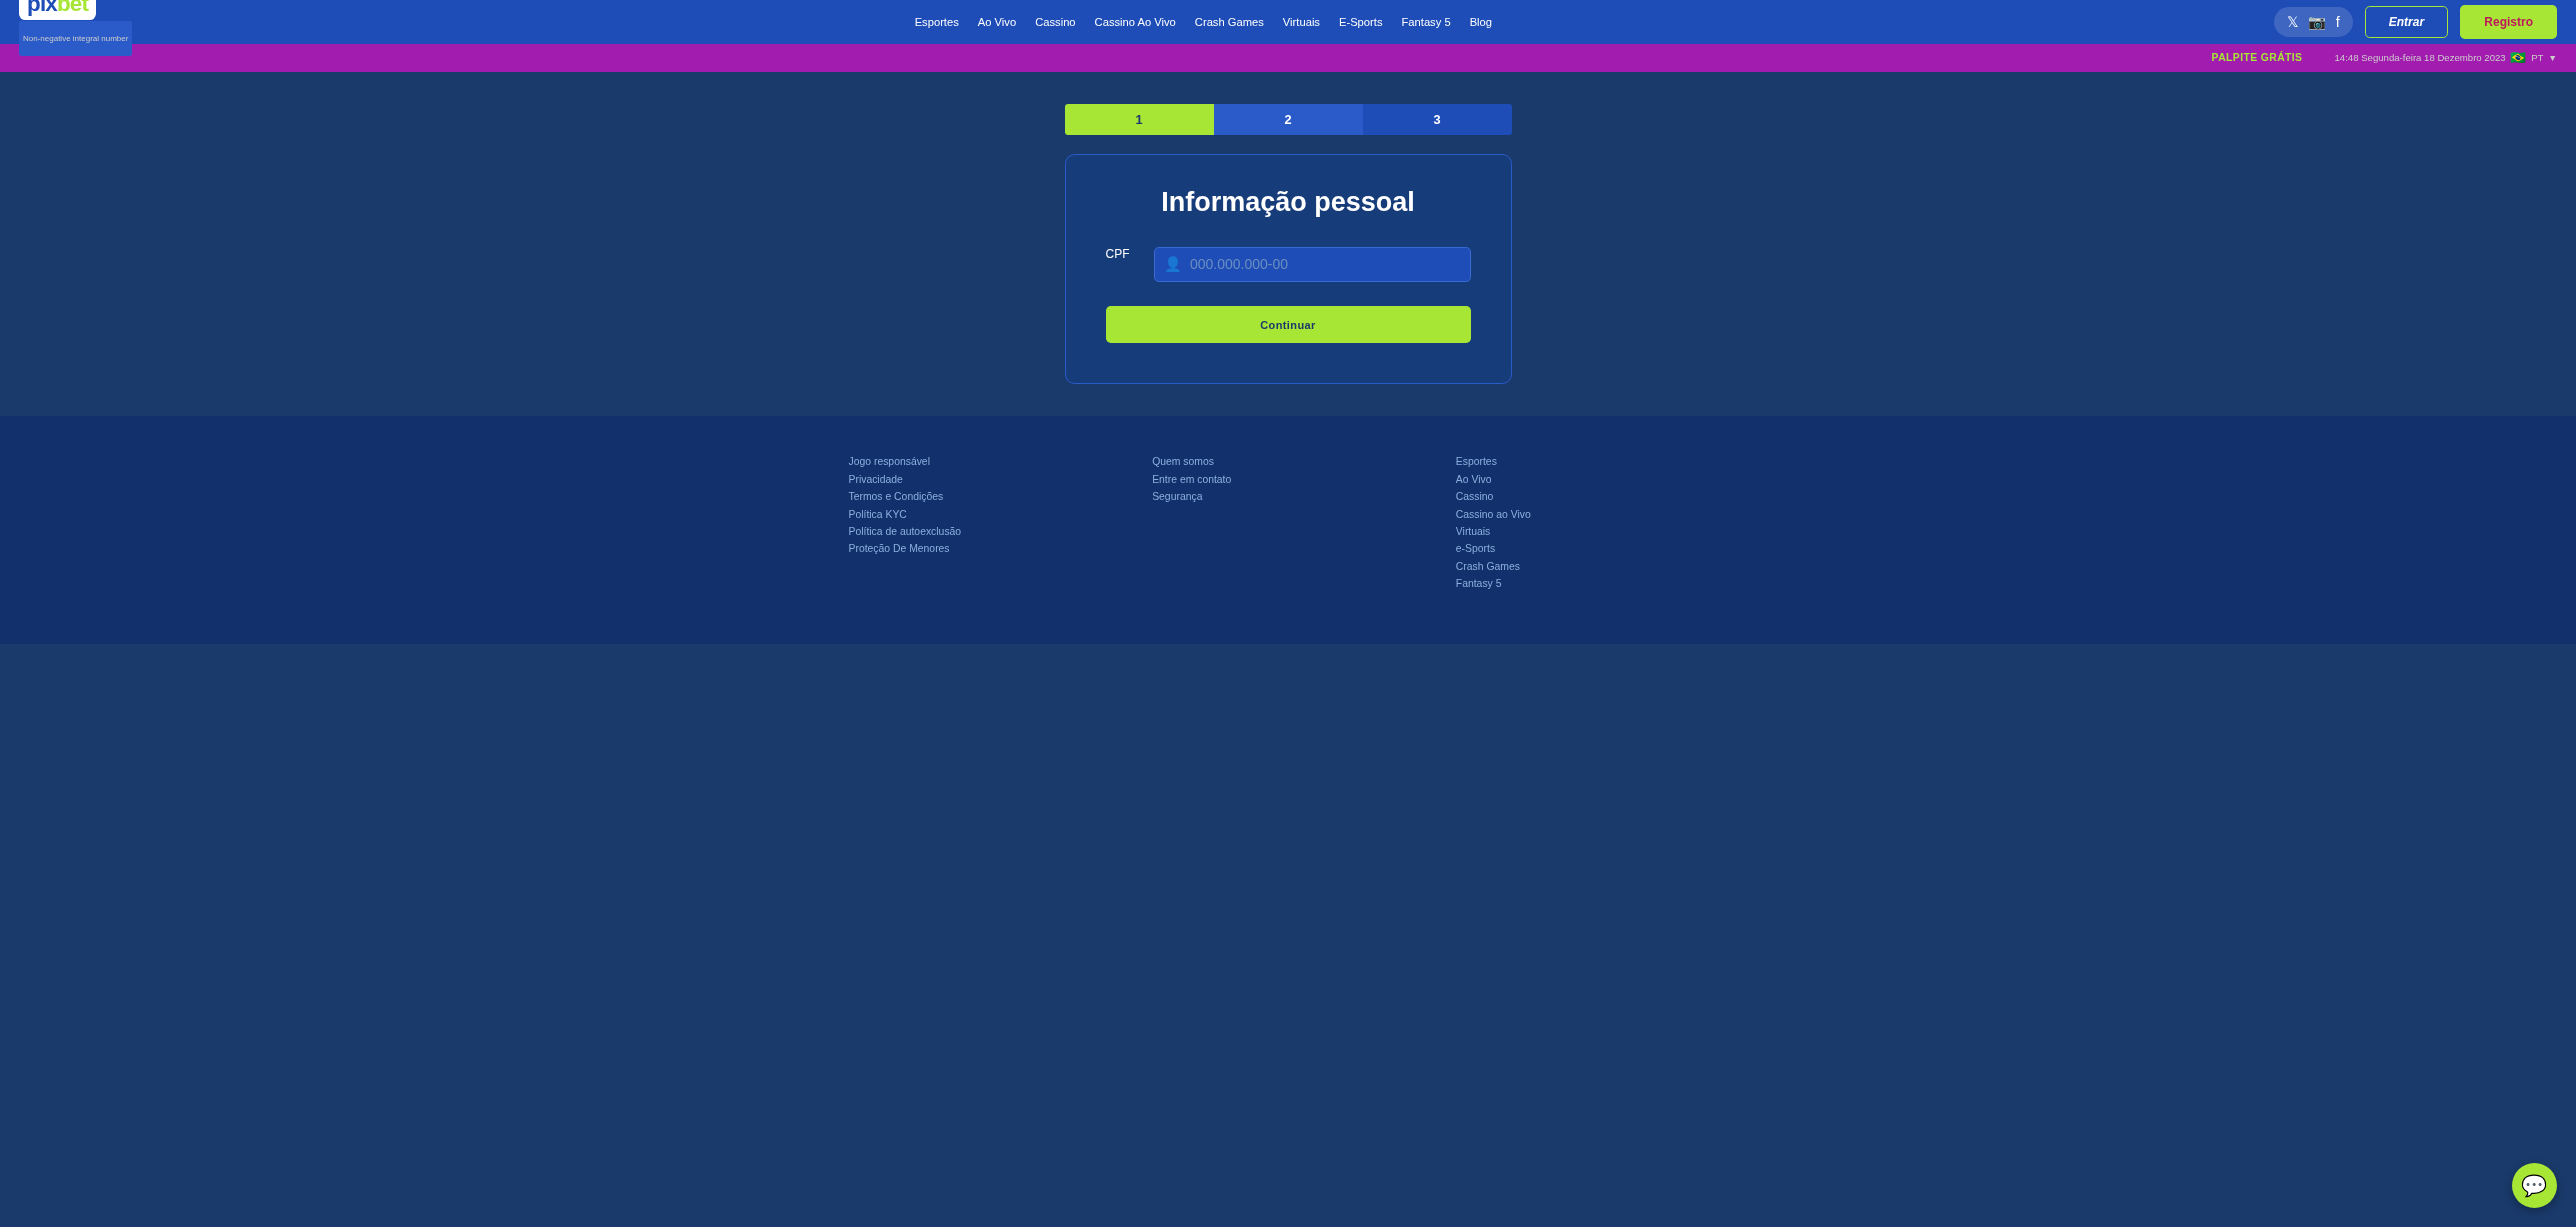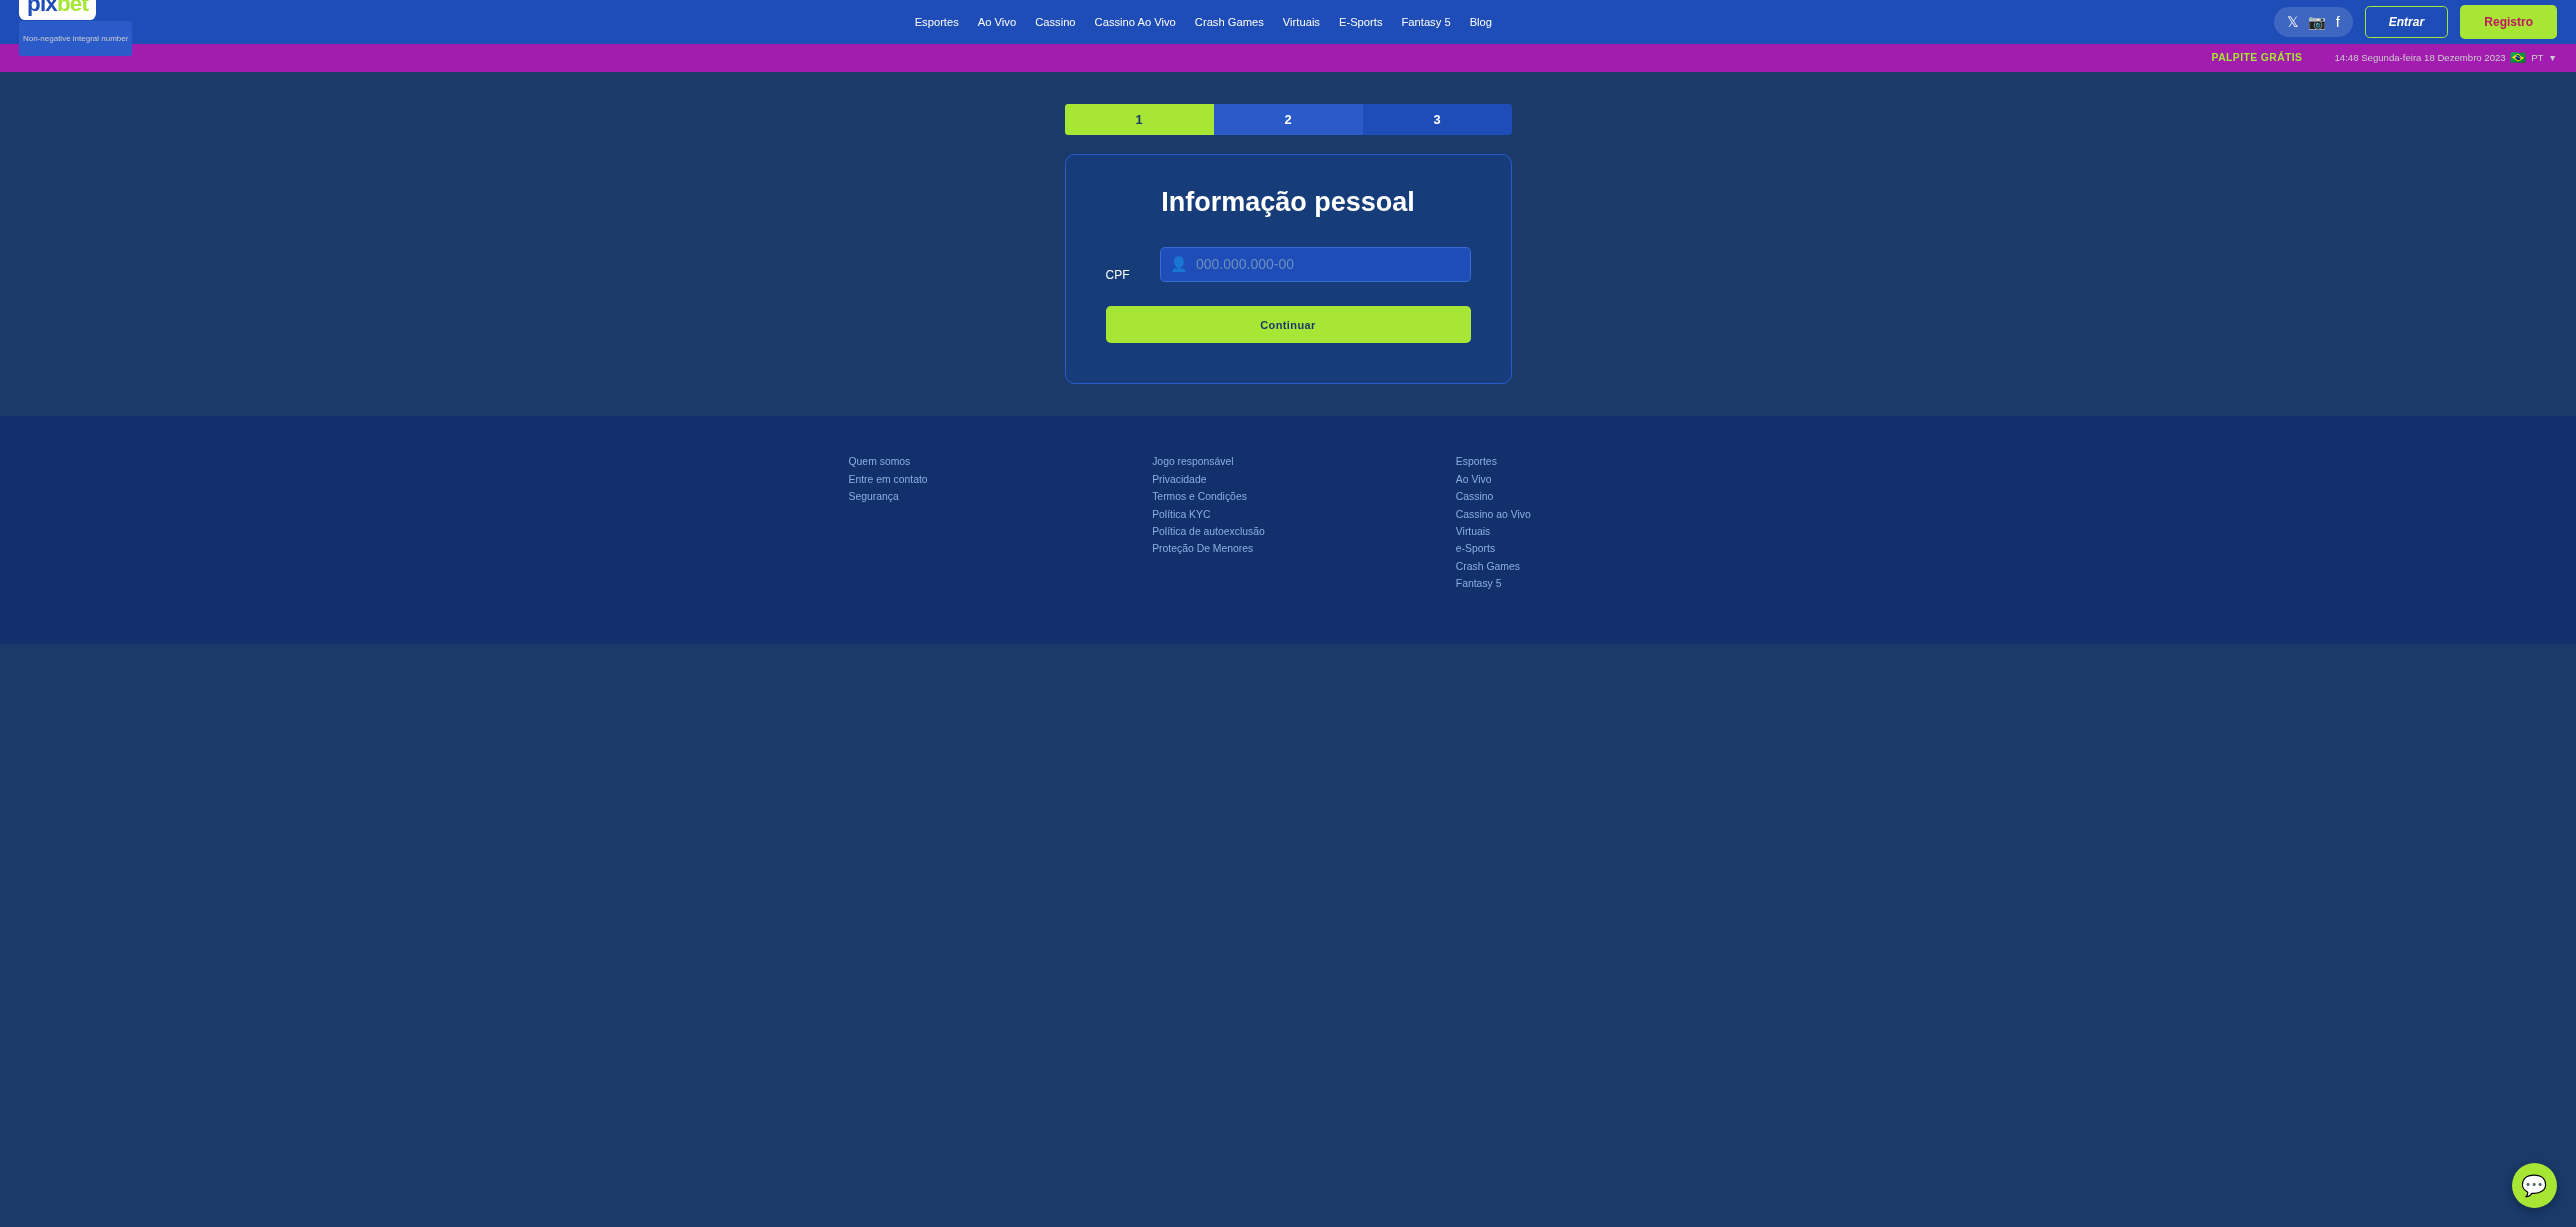--- a/index.html
+++ b/index.html
@@ -159,22 +159,22 @@
     }
     .form-title {
       text-align: center;
       color: white;
       font-size: 27px;
       font-weight: bold;
       margin-bottom: 29px;
     }
     .form-row {
       display: flex;
-      align-items: flex-end;
-      gap: 6px;
+      align-items: flex-start;
+      gap: 0;
       margin-bottom: 24px;
     }
     .form-label {
       color: white;
       font-size: 12px;
       min-width: 48px;
     }
     .input-wrapper {
       flex: 1;
       display: flex;
@@ -317,32 +317,32 @@
 
     <button class="btn-continuar">Continuar</button>
   </div>
 
 </main>
 
 <footer class="footer">
   <div class="footer-grid">
 
     <div class="footer-col">
-      <a>Quem somos</a>
-      <a>Entre em contato</a>
-      <a>Segurança</a>
-    </div>
-
-    <div class="footer-col">
       <a>Jogo responsável</a>
       <a>Privacidade</a>
       <a>Termos e Condições</a>
       <a>Política KYC</a>
       <a>Política de autoexclusão</a>
       <a>Proteção De Menores</a>
+    </div>
+
+    <div class="footer-col">
+      <a>Quem somos</a>
+      <a>Entre em contato</a>
+      <a>Segurança</a>
     </div>
 
     <div class="footer-col">
       <a>Esportes</a>
       <a>Ao Vivo</a>
       <a>Cassino</a>
       <a>Cassino ao Vivo</a>
       <a>Virtuais</a>
       <a>e-Sports</a>
       <a>Crash Games</a>

